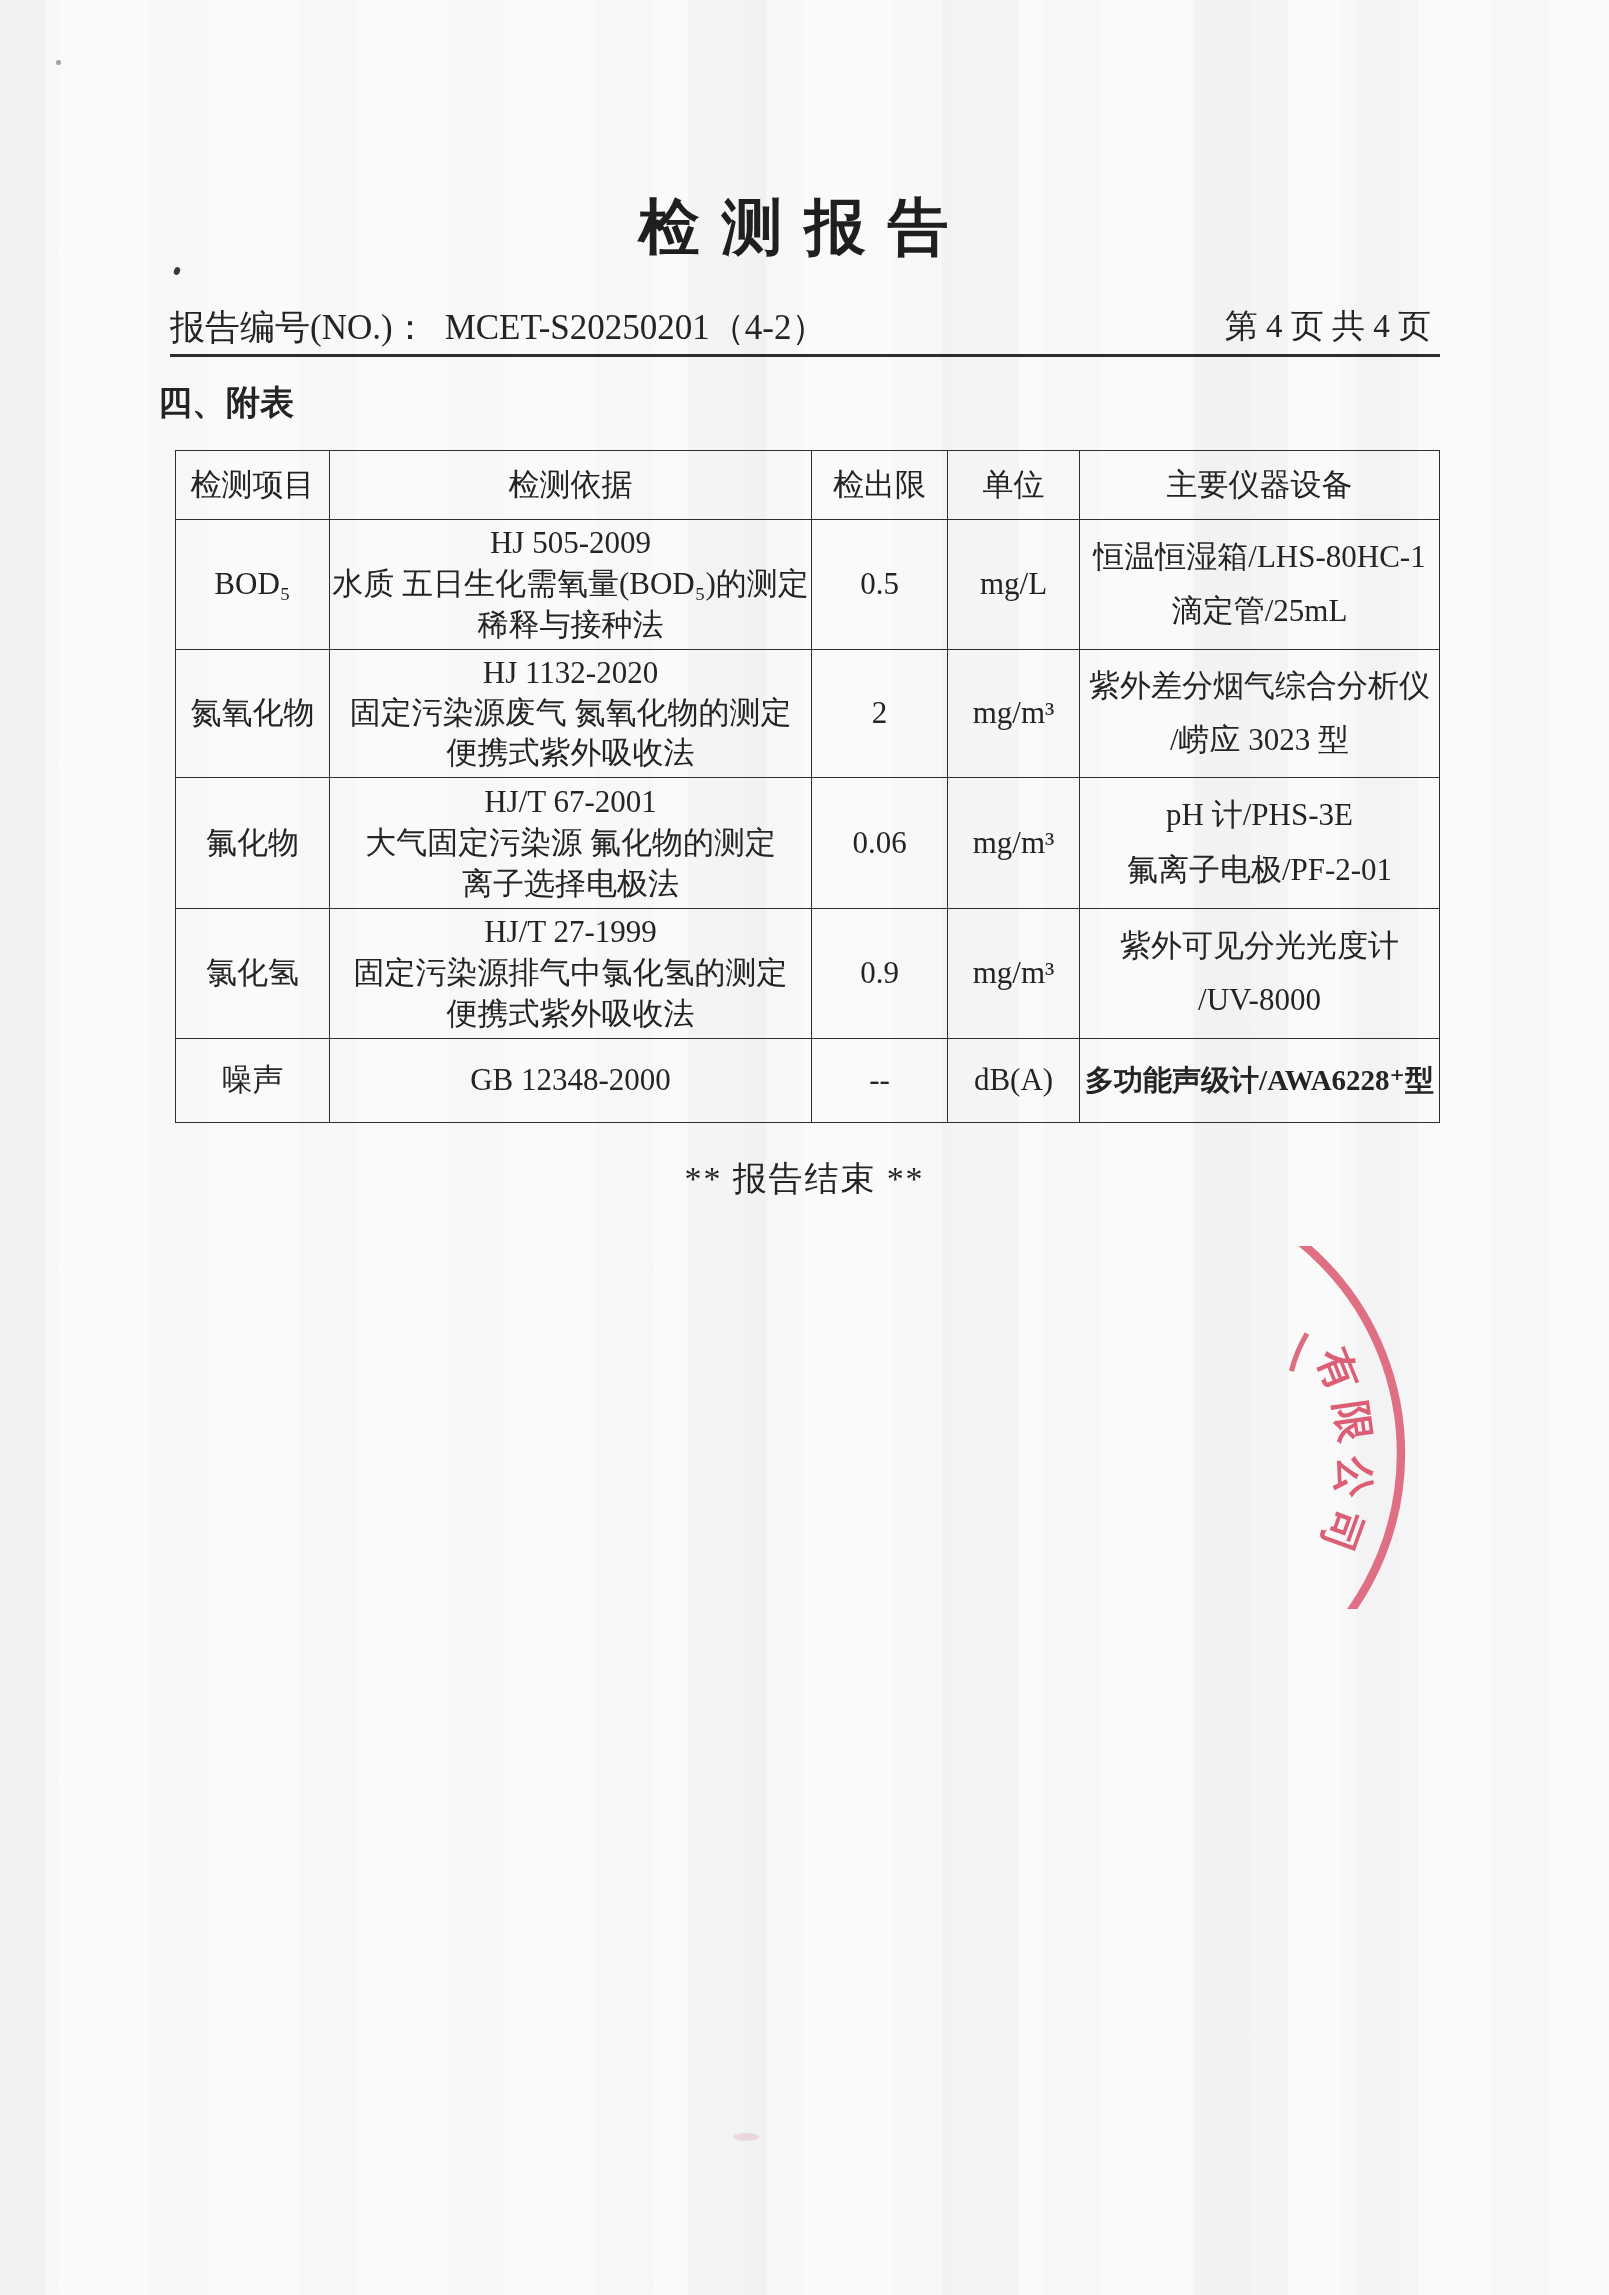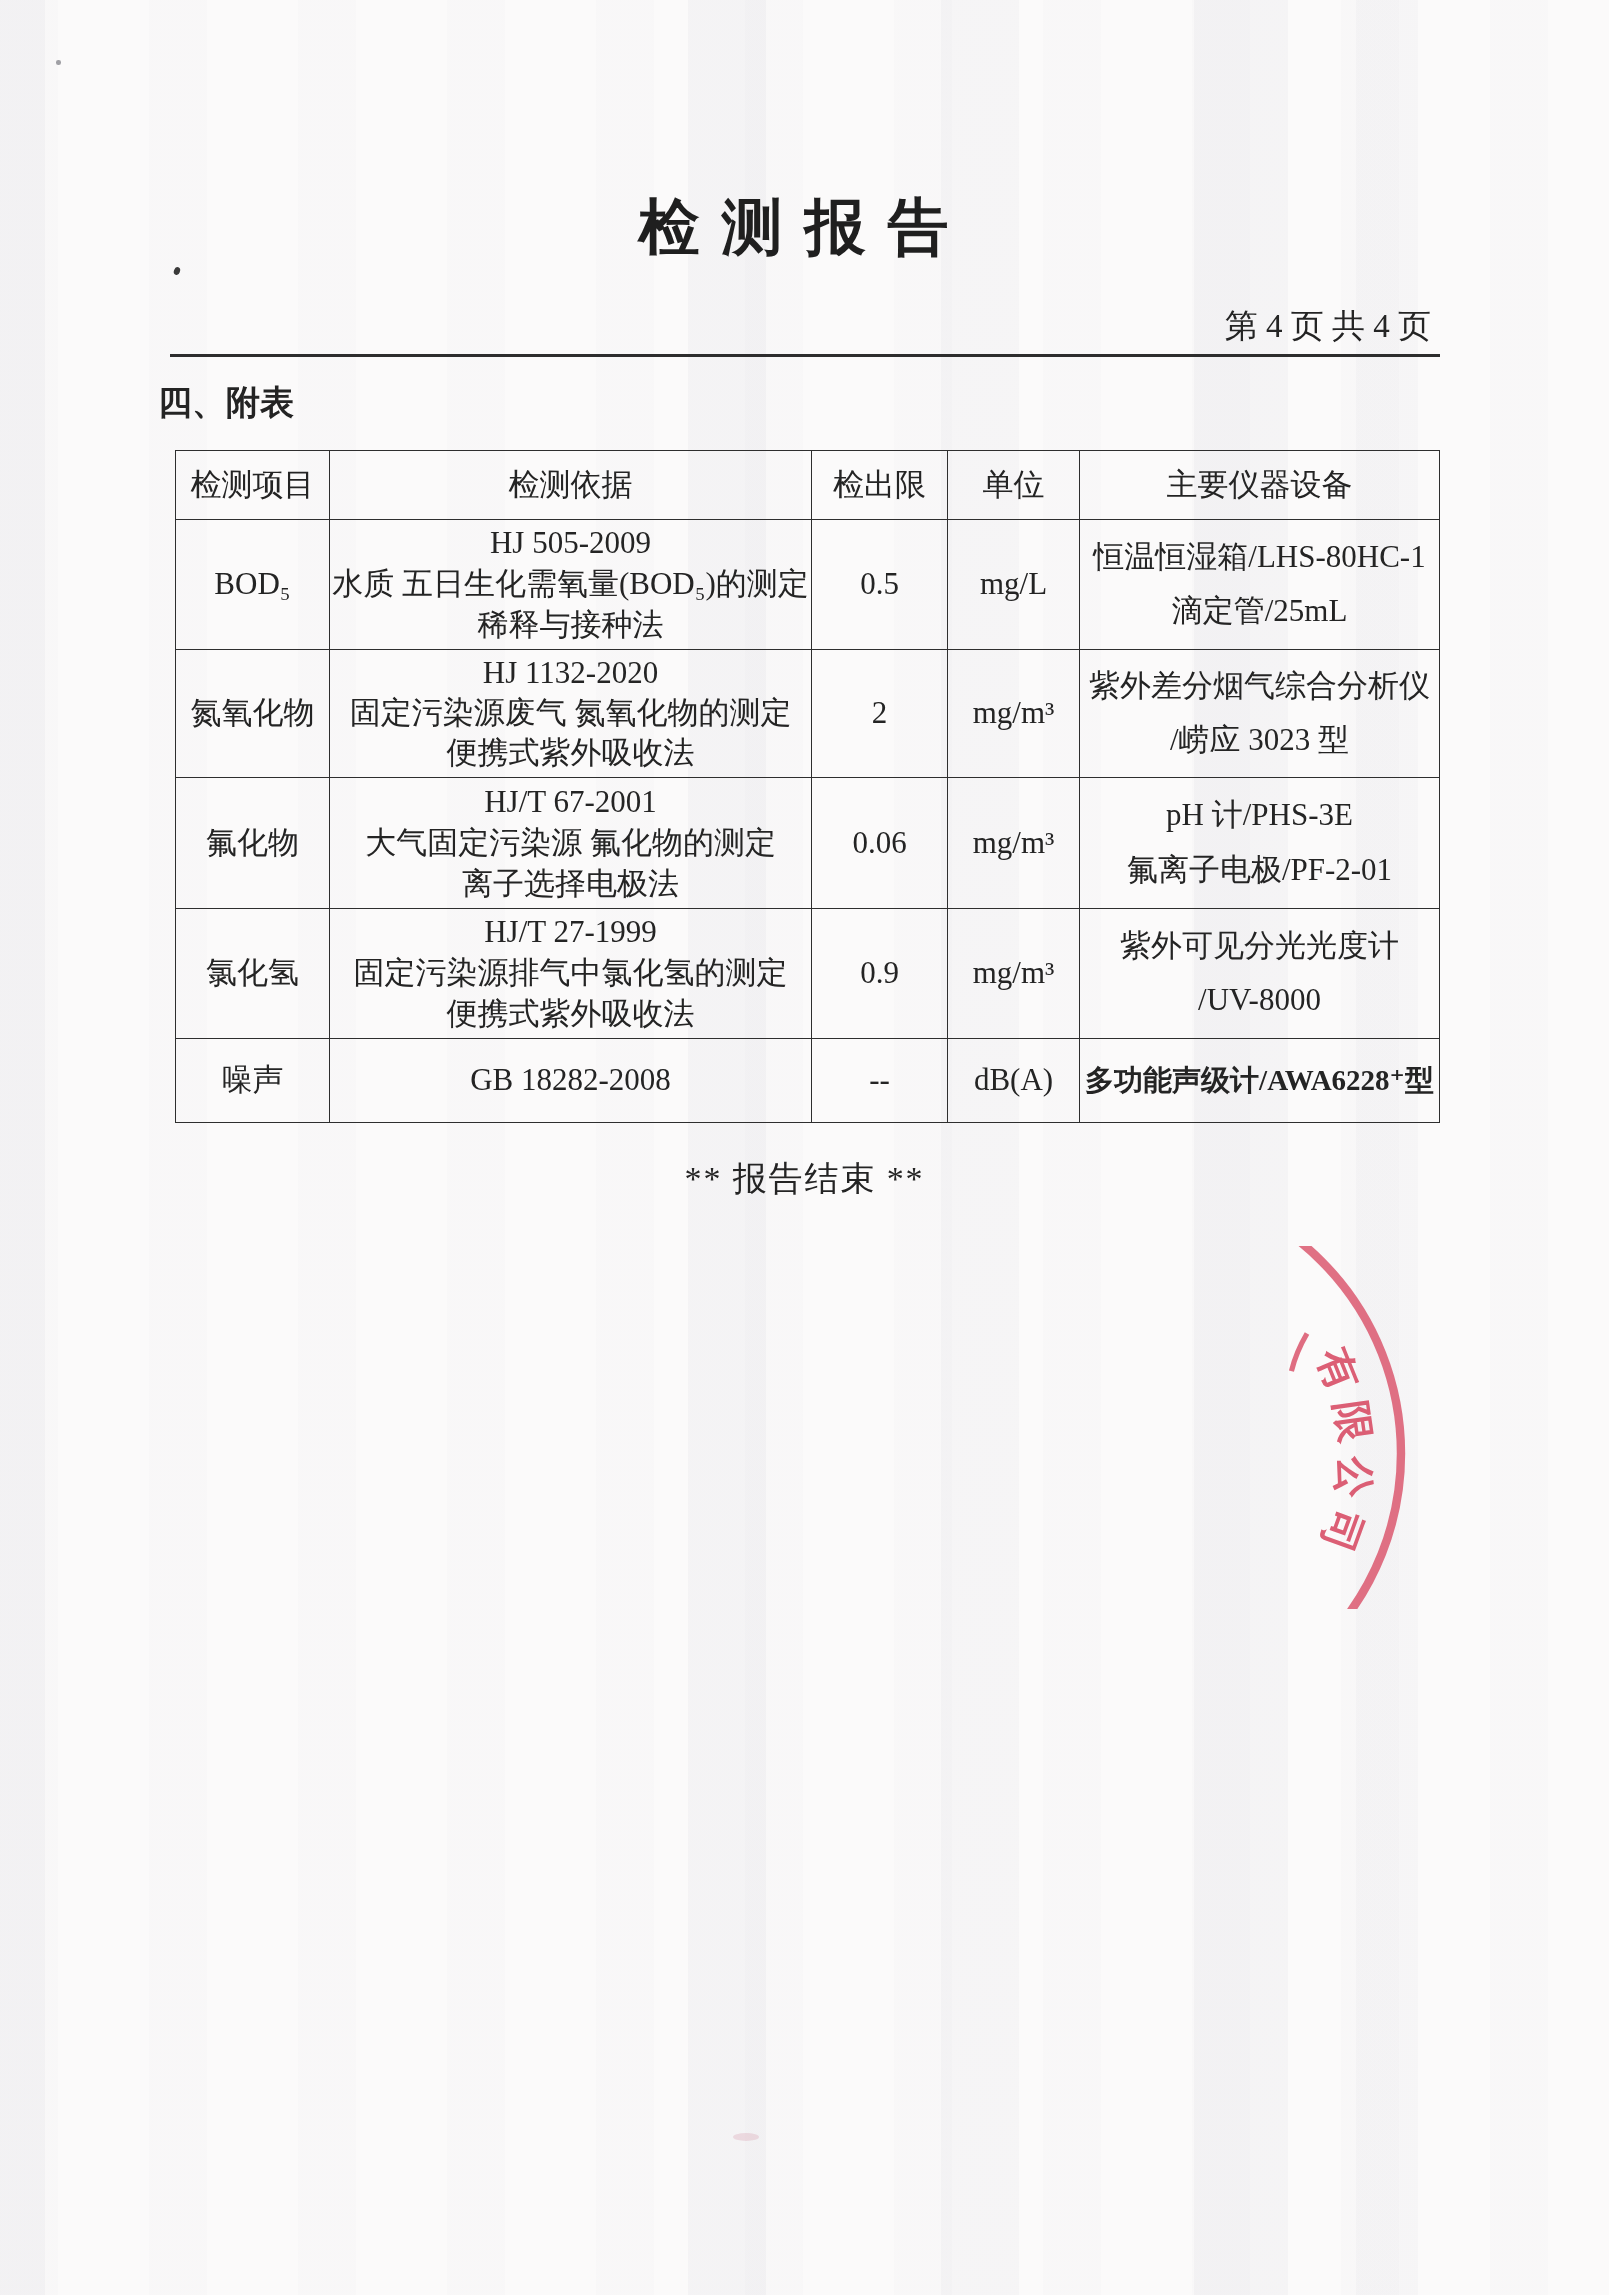--- a/index.html
+++ b/index.html
@@ -114,20 +114,23 @@
 
 <div class="page">
 
   <div class="scan-texture"></div>
   <div class="dot1"></div>
   <div class="dot2"></div>
   <div class="smudge-bottom"></div>
 
   <div class="title">检测报告</div>
 
+  <div class="report-line">
+    <span>报告编号(NO.)：</span><span class="value">MCET-S20250201（4-2）</span>
+  </div>
 
   <div class="page-indicator">第 4 页 共 4 页</div>
 
   <div class="rule"></div>
 
   <div class="section-heading">四、附表</div>
 
   <div class="grid">
 
     <div class="cell">
@@ -219,21 +222,21 @@
       </div>
     <div class="cell">
       <span>紫外可见分光光度计</span>
       <span>/UV-8000</span>
     </div>
 
     <div class="cell">
         <span>噪声</span>
       </div>
     <div class="cell">
-      <span>GB 18282-2008</span>
+      <span>GB 12348-2000</span>
     </div>
     <div class="cell">
         <span>--</span>
       </div>
     <div class="cell">
         <span>dB(A)</span>
       </div>
     <div class="cell">
       <span class="small">多功能声级计/AWA6228⁺型</span>
     </div>

